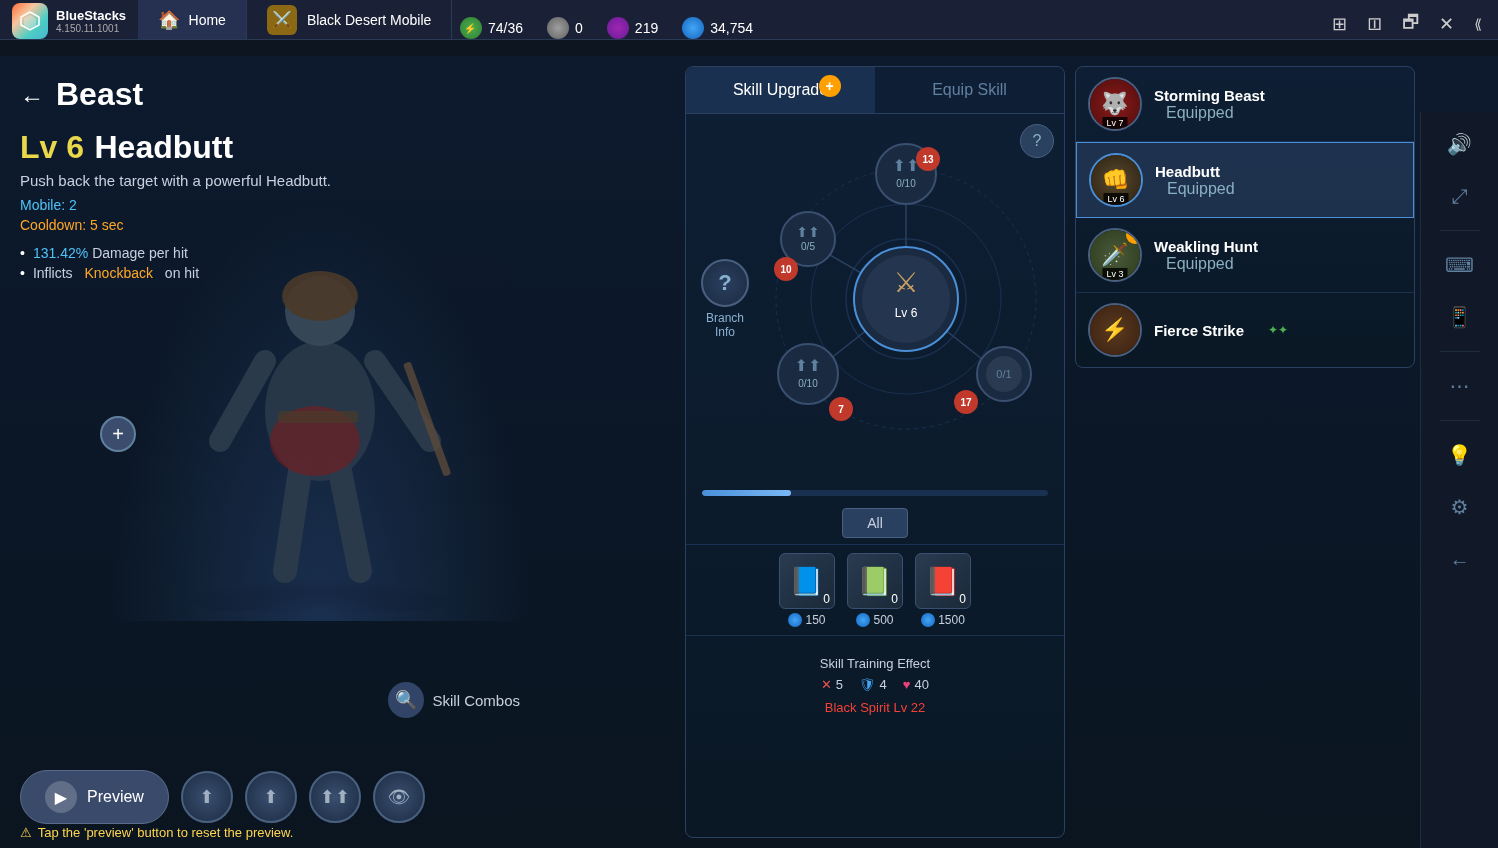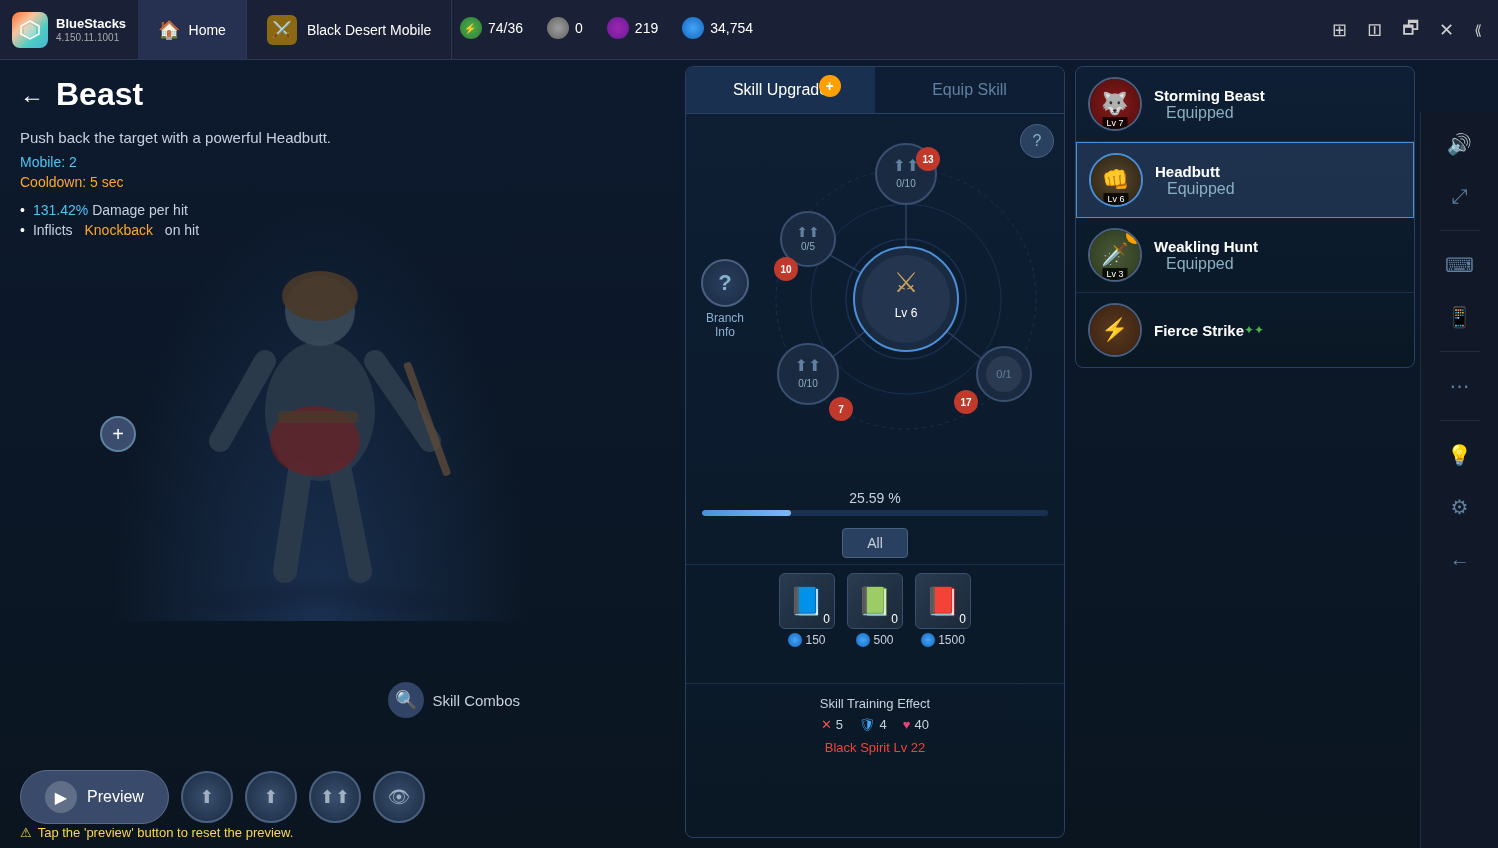--- a/index.html
+++ b/index.html
@@ -9,24 +9,24 @@
       background: #0d1520;
       font-family: 'Segoe UI', Arial, sans-serif;
       overflow: hidden;
       position: relative;
     }
 
     
     .titlebar {
       position: absolute;
       top: 0; left: 0; right: 0;
-      height: 60px;
+      height: 40px;
       background: #1a2035;
       display: flex;
-      align-items: center;
+      align-items: flex-end;
       border-bottom: 1px solid #2a3a55;
       z-index: 100;
     }
     .bluestacks-logo {
       display: flex;
       align-items: center;
       padding: 0 12px;
       gap: 8px;
     }
     .logo-icon {
@@ -314,23 +314,22 @@
       color: #c8d0dd; font-size: 12px;
     }
     .coin-icon-small {
       width: 14px; height: 14px;
       background: radial-gradient(circle, #42a5f5, #1565c0);
       border-radius: 50%;
     }
 
     
     .skill-training {
-      padding: 12px 16px;
+      padding: 20px 16px;
       border-top: 1px solid #1a3050;
-      margin-top: 28px;
     }
     .training-title { color: #c8d0dd; font-size: 13px; margin-bottom: 6px; text-align: center; }
     .training-stats {
       display: flex; gap: 16px; justify-content: center; margin-bottom: 8px;
     }
     .training-stat {
       display: flex; align-items: center; gap: 4px;
       color: #c8d0dd; font-size: 13px;
     }
     .stat-x { color: #ef5350; }
@@ -459,20 +458,24 @@
 <div class="main-content">
 
   <div class="left-panel">
     <div class="skill-header">
       <span class="back-btn">←</span>
       <span class="skill-title">
         <span>Beast</span>
       </span>
     </div>
 
+    <div style="margin-bottom: 6px;">
+      <span class="skill-level">Lv 6</span>
+      <span style="font-size:32px; font-weight:bold; color:#fff;">Headbutt</span>
+    </div>
 
     <div class="skill-description">Push back the target with a powerful Headbutt.</div>
     <div class="charges-text">
       <span>Mobile:</span> <span>2</span>
     </div>
     <div class="cooldown-text">
       <span>Cooldown:</span> <span>5 sec</span>
     </div>
     <div class="stat-line">
       <span class="bullet">•</span>
@@ -604,21 +607,20 @@
         <circle cx="238" cy="250" r="27" fill="#1a2a40" stroke="#3a5070" stroke-width="2"></circle>
         <circle cx="238" cy="250" r="18" fill="#2a3a50"></circle>
         <text x="238" y="254" text-anchor="middle" fill="#6080a0" font-size="11">0/1</text>
 
         <circle cx="200" cy="278" r="12" fill="#c0392b"></circle>
         <text x="200" y="282" text-anchor="middle" fill="#fff" font-size="10" font-weight="bold">17</text>
       </svg>
     </div>
 
     <div style="padding:6px 16px; text-align:center;">
-      <div style="color:#c8d0dd; font-size:14px; margin-bottom:4px;">25.59 %</div>
       <div class="progress-bar-bg">
         <div class="progress-bar-fill"></div>
       </div>
     </div>
 
     <div class="filter-row">
       <button class="all-btn">All</button>
     </div>
 
     <div class="skillbook-area">
@@ -716,21 +718,21 @@
       </div>
     </div>
 
     <div class="equipped-skill-item" style="border-bottom:none;">
       <div class="skill-icon-circle">
         <div class="skill-icon-bg" style="background:radial-gradient(circle, #5a3a20, #3a2010);">
           <span style="font-size:22px;">⚡</span>
         </div>
       </div>
       <div class="skill-item-info">
-        <div style="display:flex; align-items:center; gap:0;">
+        <div style="display:flex; align-items:center; gap:24px;">
           <div class="skill-item-name">Fierce Strike</div>
           <span style="color:#4caf50; font-size:12px;">✦✦</span>
         </div>
       </div>
     </div>
   </div>
 
   <div class="side-toolbar">
     <div class="tool-icon">🔊</div>
     <div class="tool-icon">⤢</div>

